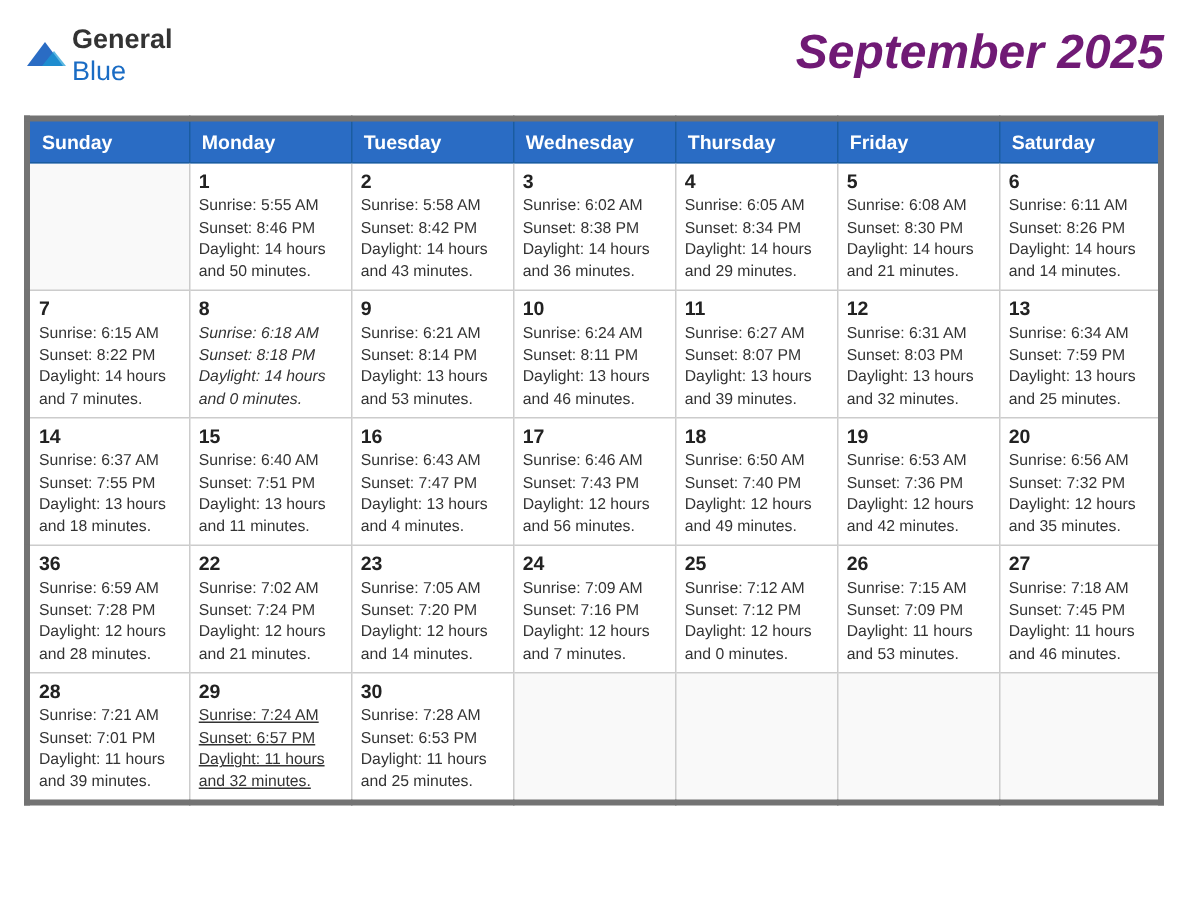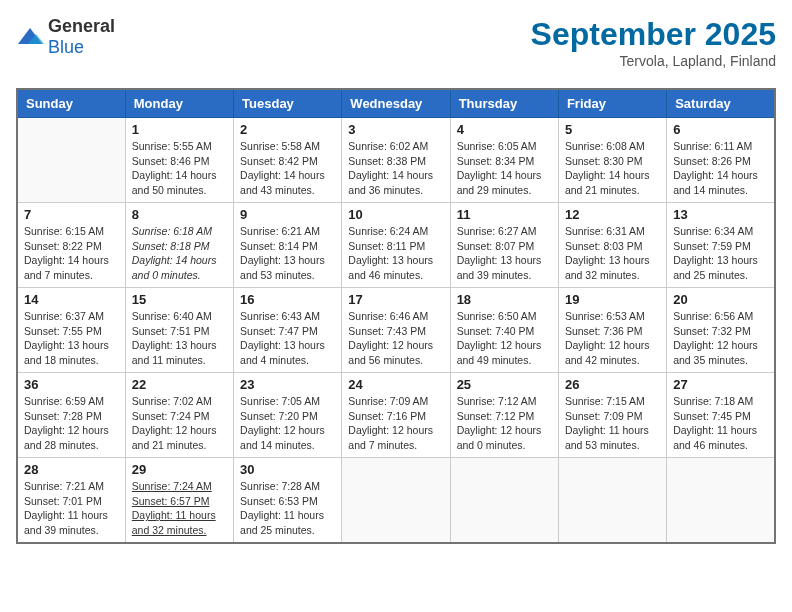--- a/index.html
+++ b/index.html
@@ -35,30 +35,31 @@
     .logo-icon {
       width: 28px;
       height: 22px;
     }
     .title-block {
       text-align: right;
     }
     .month-title {
       font-size: 32px;
       font-weight: bold;
-      color: #0369a1;
+      color: #701a75;
+      font-style: italic;
     }
     .location-title {
       font-size: 14px;
       color: #555;
     }
     .calendar {
       width: 100%;
       border-collapse: collapse;
-      border: 2px solid #737373;
+      border: 4px solid #737373;
       margin-top: 19px;
     }
     .calendar th {
       background-color: #2a6cc4;
       color: #fff;
       font-size: 13px;
       padding: 6px 8px;
       text-align: left;
       border: 1px solid #1a5ca0;
     }
@@ -102,21 +103,20 @@
       <polygon points="14,2 26,18 2,18" fill="#2a6cc4"></polygon>
       <polygon points="20,8 28,18 12,18" fill="#1a9ad4" opacity="0.7"></polygon>
     </svg>
     <div>
       <span class="logo-text-general">General</span><br>
       <span class="logo-text-blue">Blue</span>
     </div>
   </div>
   <div class="title-block">
     <div class="month-title">September 2025</div>
-    <div class="location-title">Tervola, Lapland, Finland</div>
   </div>
 </div>
 
 <table class="calendar">
   <thead>
     <tr>
     <th>Sunday</th>
         <th>Monday</th>
         <th>Tuesday</th>
         <th>Wednesday</th>

